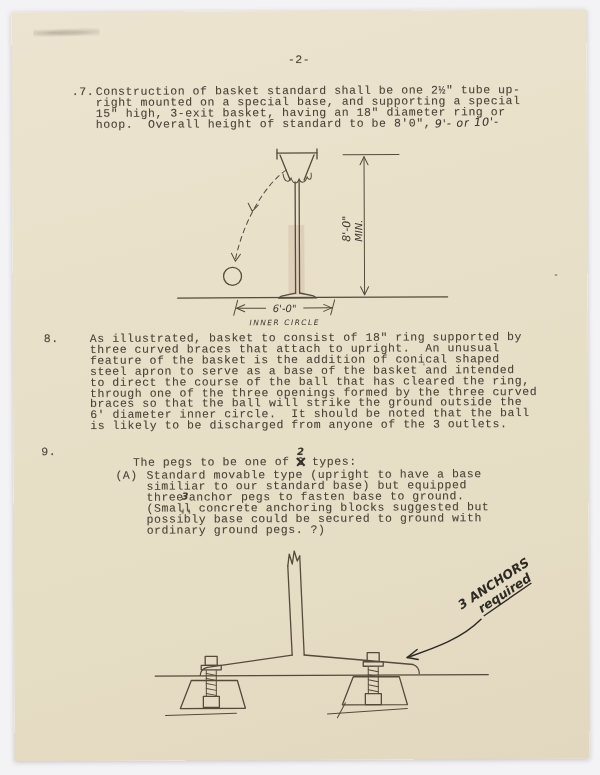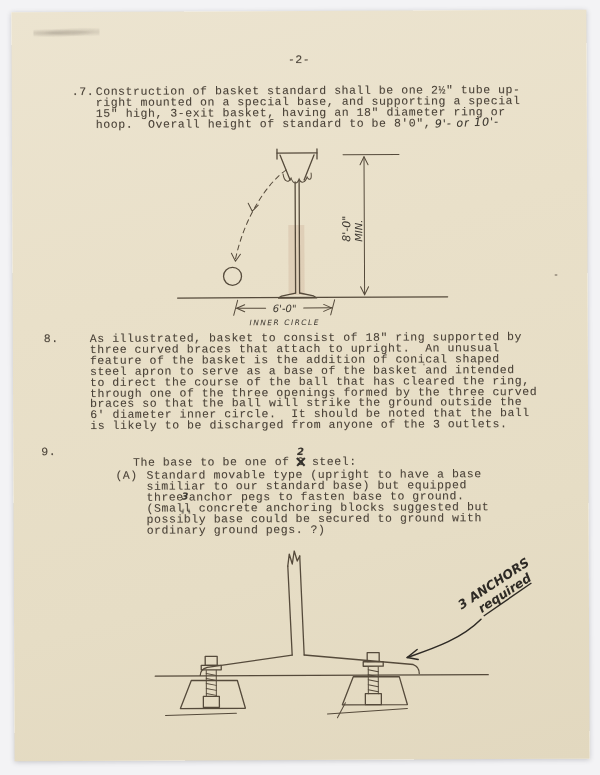--- a/index.html
+++ b/index.html
@@ -133,21 +133,21 @@
       <div class="typed">through one of the three openings formed by the three curved</div>
       <div class="typed">braces so that the ball will strike the ground outside the</div>
       <div class="typed">6' diameter inner circle.  It should be noted that the ball</div>
       <div class="typed">is likely to be discharged from anyone of the 3 outlets.</div>
     </div>
   </div>
 
   <div>
     <span class="num typed" style="left:28px;top:435px;">9.</span>
     <div class="lines typed" style="left:75px;top:435px;">
-      <span>The base to be one of </span><span class="struck"><span>3</span><span class="x-line x1"></span><span class="x-line x2"></span><span class="hand correction">2</span></span><span> steel:</span>
+      <span>The pegs to be one of </span><span class="struck"><span>3</span><span class="x-line x1"></span><span class="x-line x2"></span><span class="hand correction">2</span></span><span> types:</span>
     </div>
   </div>
 
   <div>
     <span class="num typed" style="left:102px;top:459px;">(A)</span>
     <div class="lines" style="left:133px;top:459px;">
       <div class="typed">Standard movable type (upright to have a base</div>
       <div class="typed">similiar to our standard base) but equipped</div>
       <div class="typed"><span>three</span><span class="insert"><span class="hand ins-char">3</span><span class="caret"></span></span><span>anchor pegs to fasten base to ground.</span></div>
       <div class="typed">(Small concrete anchoring blocks suggested but</div>

